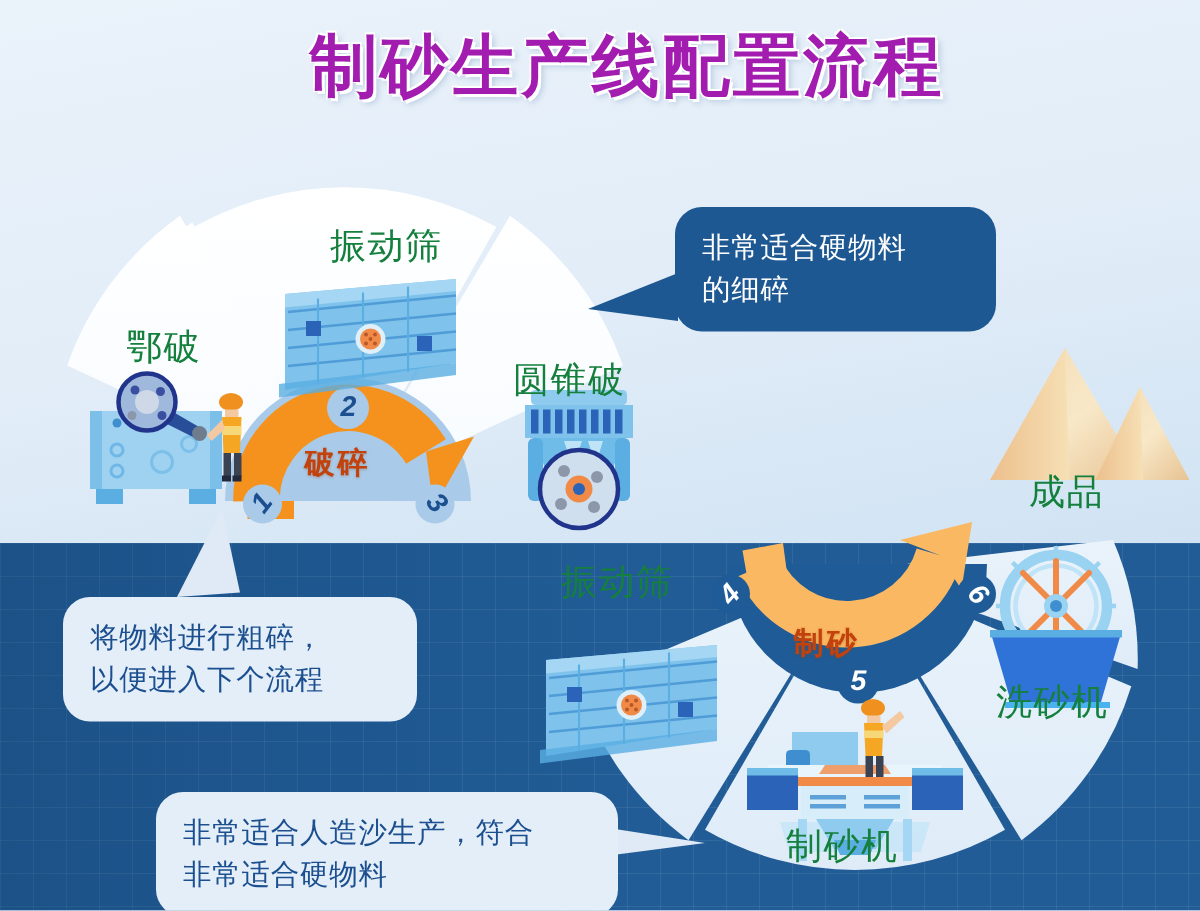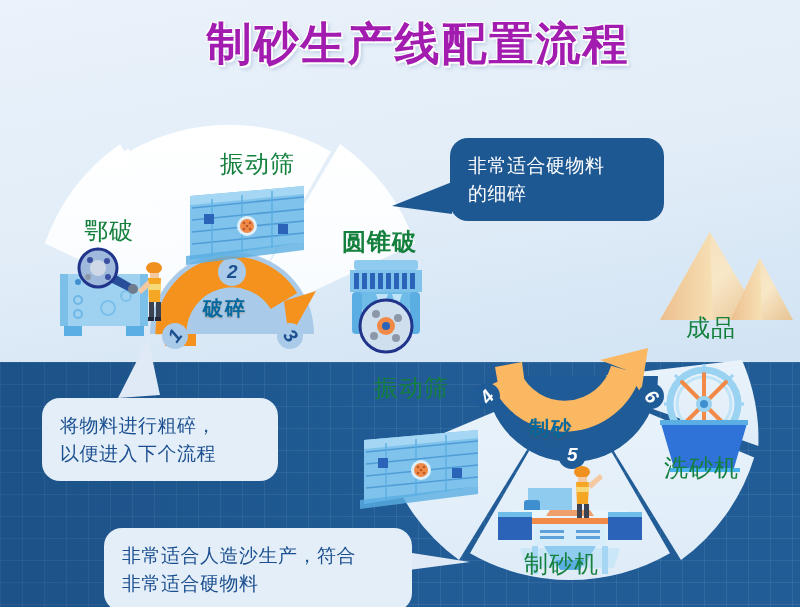--- a/index.html
+++ b/index.html
@@ -56,21 +56,21 @@
     letter-spacing:1px;white-space:nowrap;
   }
 
   .num{
     position:absolute;font-size:19px;font-weight:bold;font-style:italic;
   }
   .num.dark{color:#1b4f8f;}
   .num.white{color:#ffffff;}
 
   .arcword{
-    position:absolute;color:#0369a1;font-size:20px;font-weight:bold;
+    position:absolute;color:#c2410c;font-size:20px;font-weight:bold;
     letter-spacing:2px;text-shadow:0 1px 2px rgba(150,70,0,.35);
   }
 
   svg{display:block;overflow:visible;}
 </style>
 </head>
 <body>
 
 <div id="stage">
 
@@ -309,21 +309,21 @@
     <g>
       <path d="M660,320 L710,232 L762,320 Z" fill="url(#sandG)"></path>
       <path d="M660,320 L710,232 L713,320 Z" fill="url(#sandG2)"></path>
       <path d="M730,320 L760,258 L793,320 Z" fill="url(#sandG)"></path>
       <path d="M730,320 L760,258 L762,320 Z" fill="url(#sandG2)"></path>
     </g>
   </svg>
 
   <div class="eq-label" style="left:84px;top:215px;text-align:center;">鄂破</div>
   <div class="eq-label" style="left:220px;top:148px;">振动筛</div>
-  <div class="eq-label" style="left:342px;top:226px;font-weight:bold;">圆锥破</div>
+  <div class="eq-label" style="left:342px;top:237px;">圆锥破</div>
 
   <div class="eq-label" style="left:374px;top:372px;">振动筛</div>
   <div class="eq-label" style="left:664px;top:452px;">洗砂机</div>
   <div class="eq-label" style="left:524px;top:548px;">制砂机</div>
 
   <div class="eq-label" style="left:686px;top:312px;">成品</div>
 
   <div class="num dark" style="left:170px;top:325px;transform:rotate(-52deg);">1</div>
   <div class="num dark" style="left:227px;top:261px;">2</div>
   <div class="num dark" style="left:285px;top:325px;transform:rotate(52deg);">3</div>

